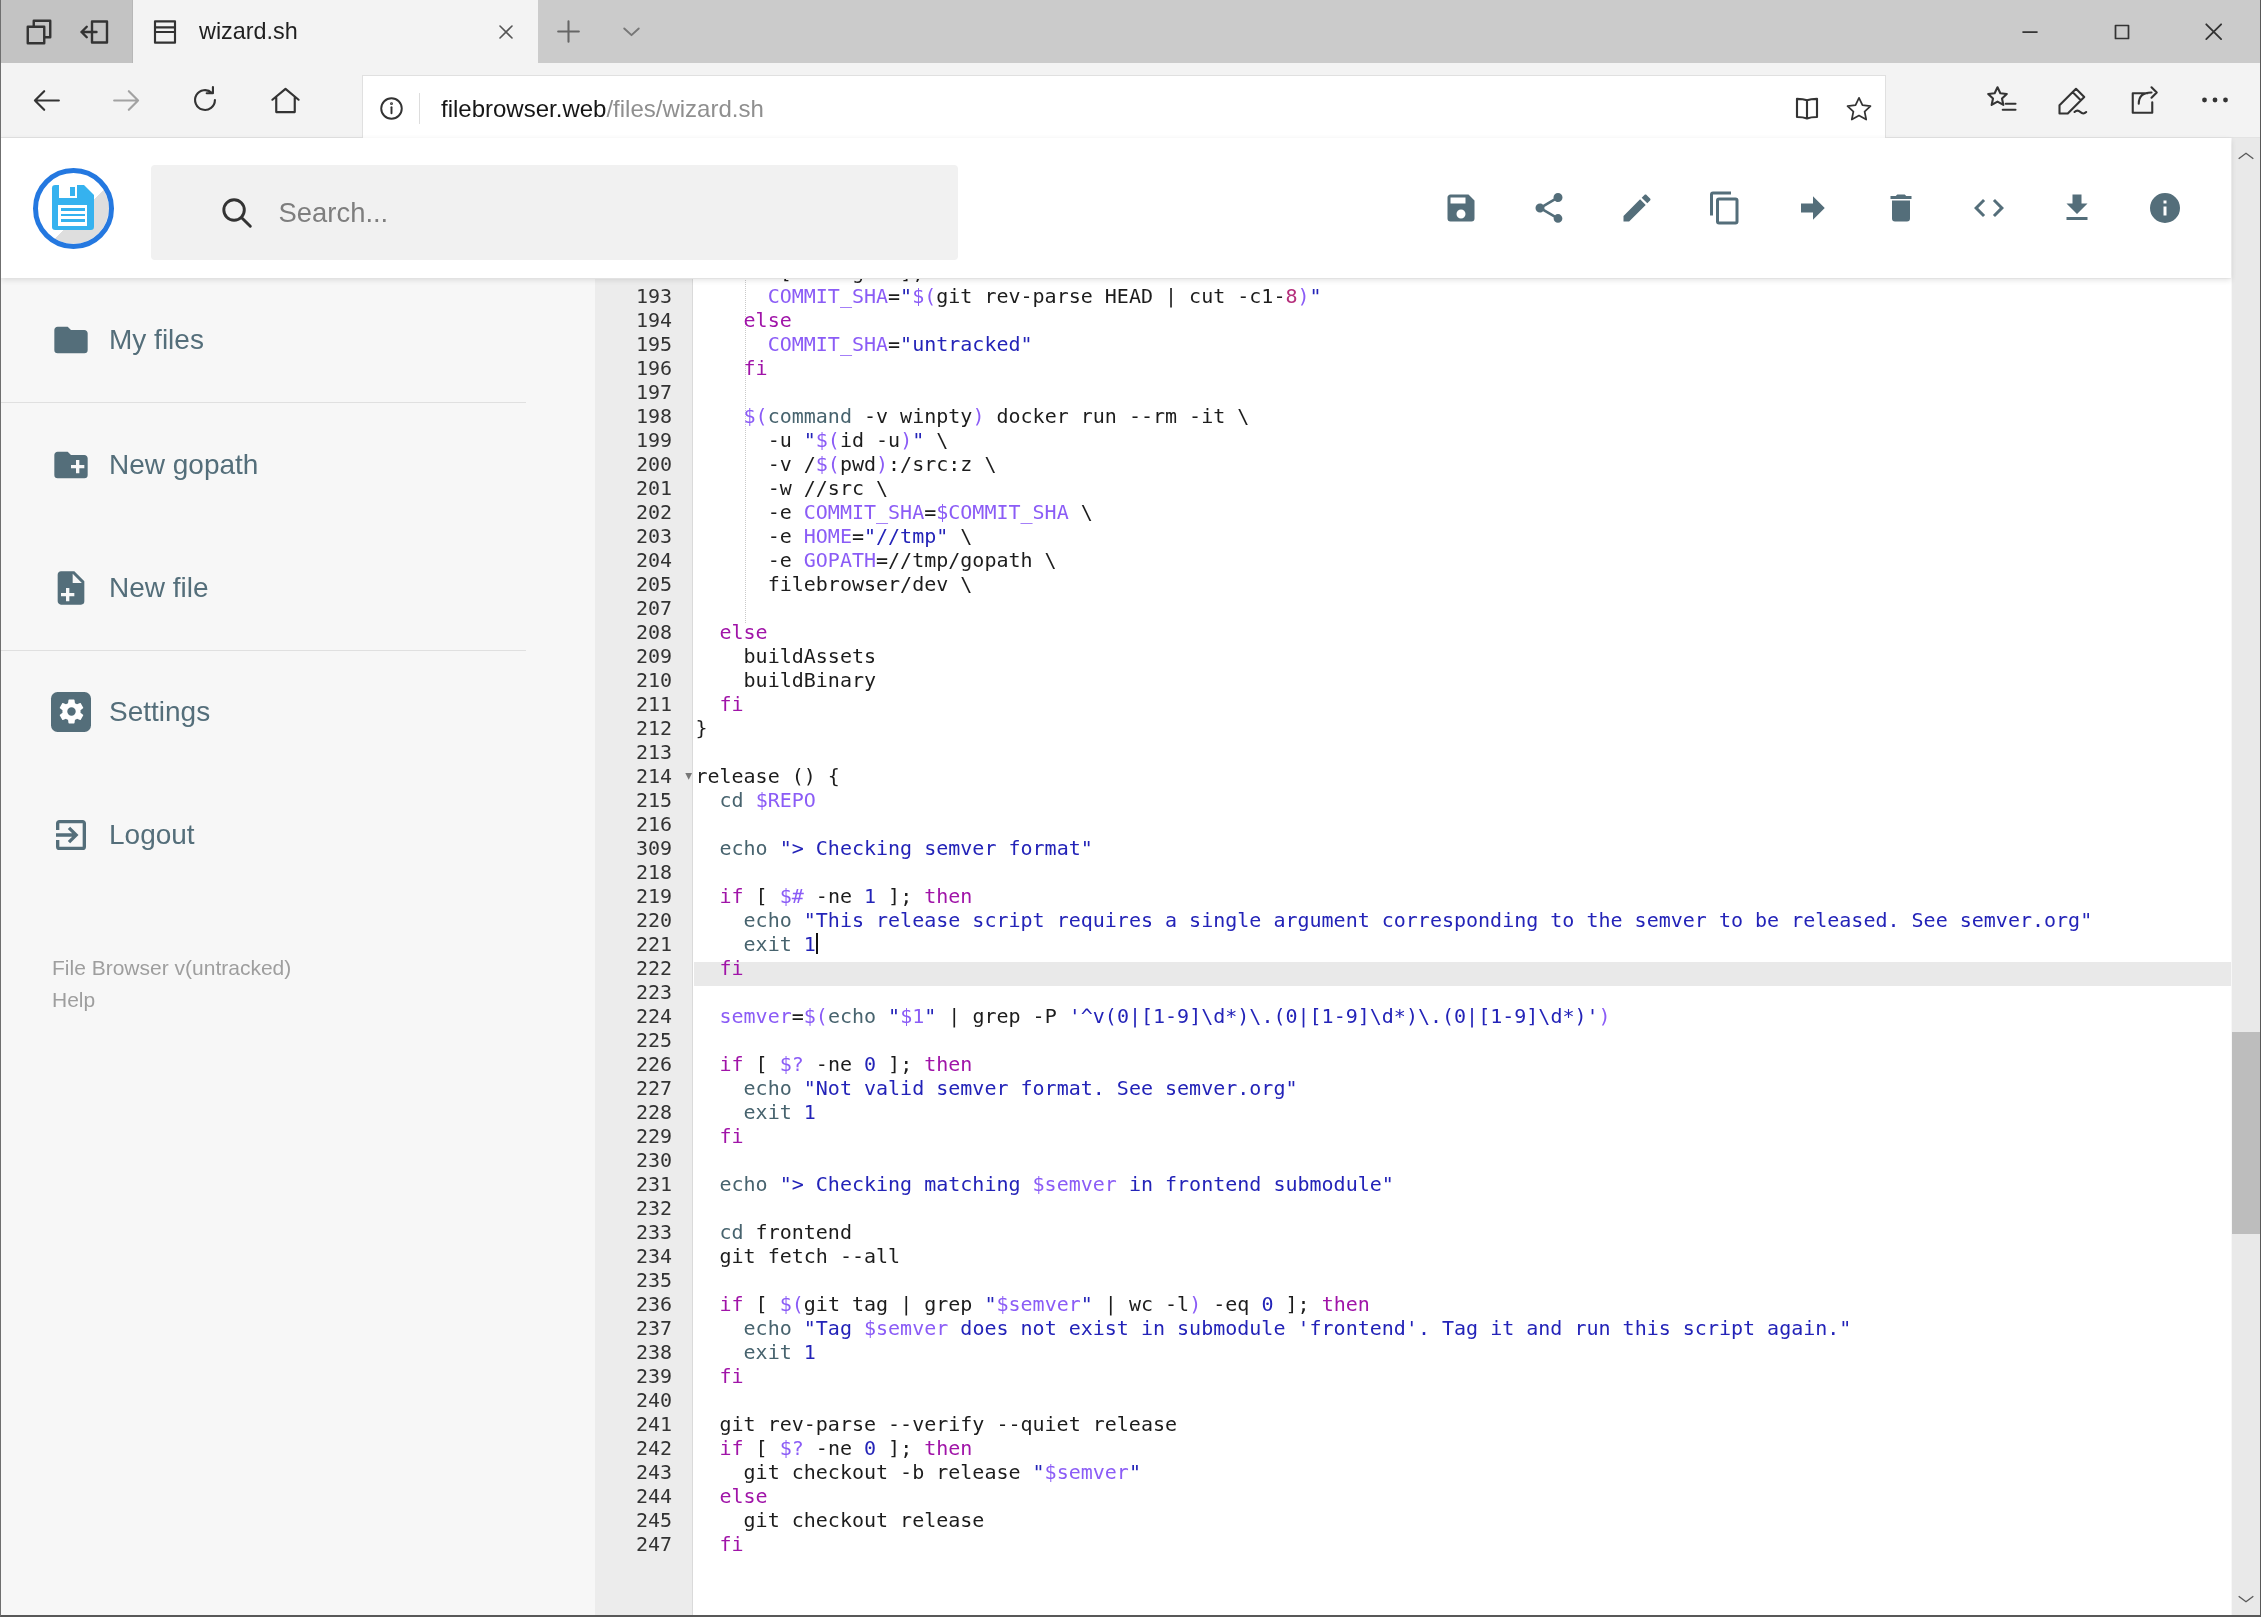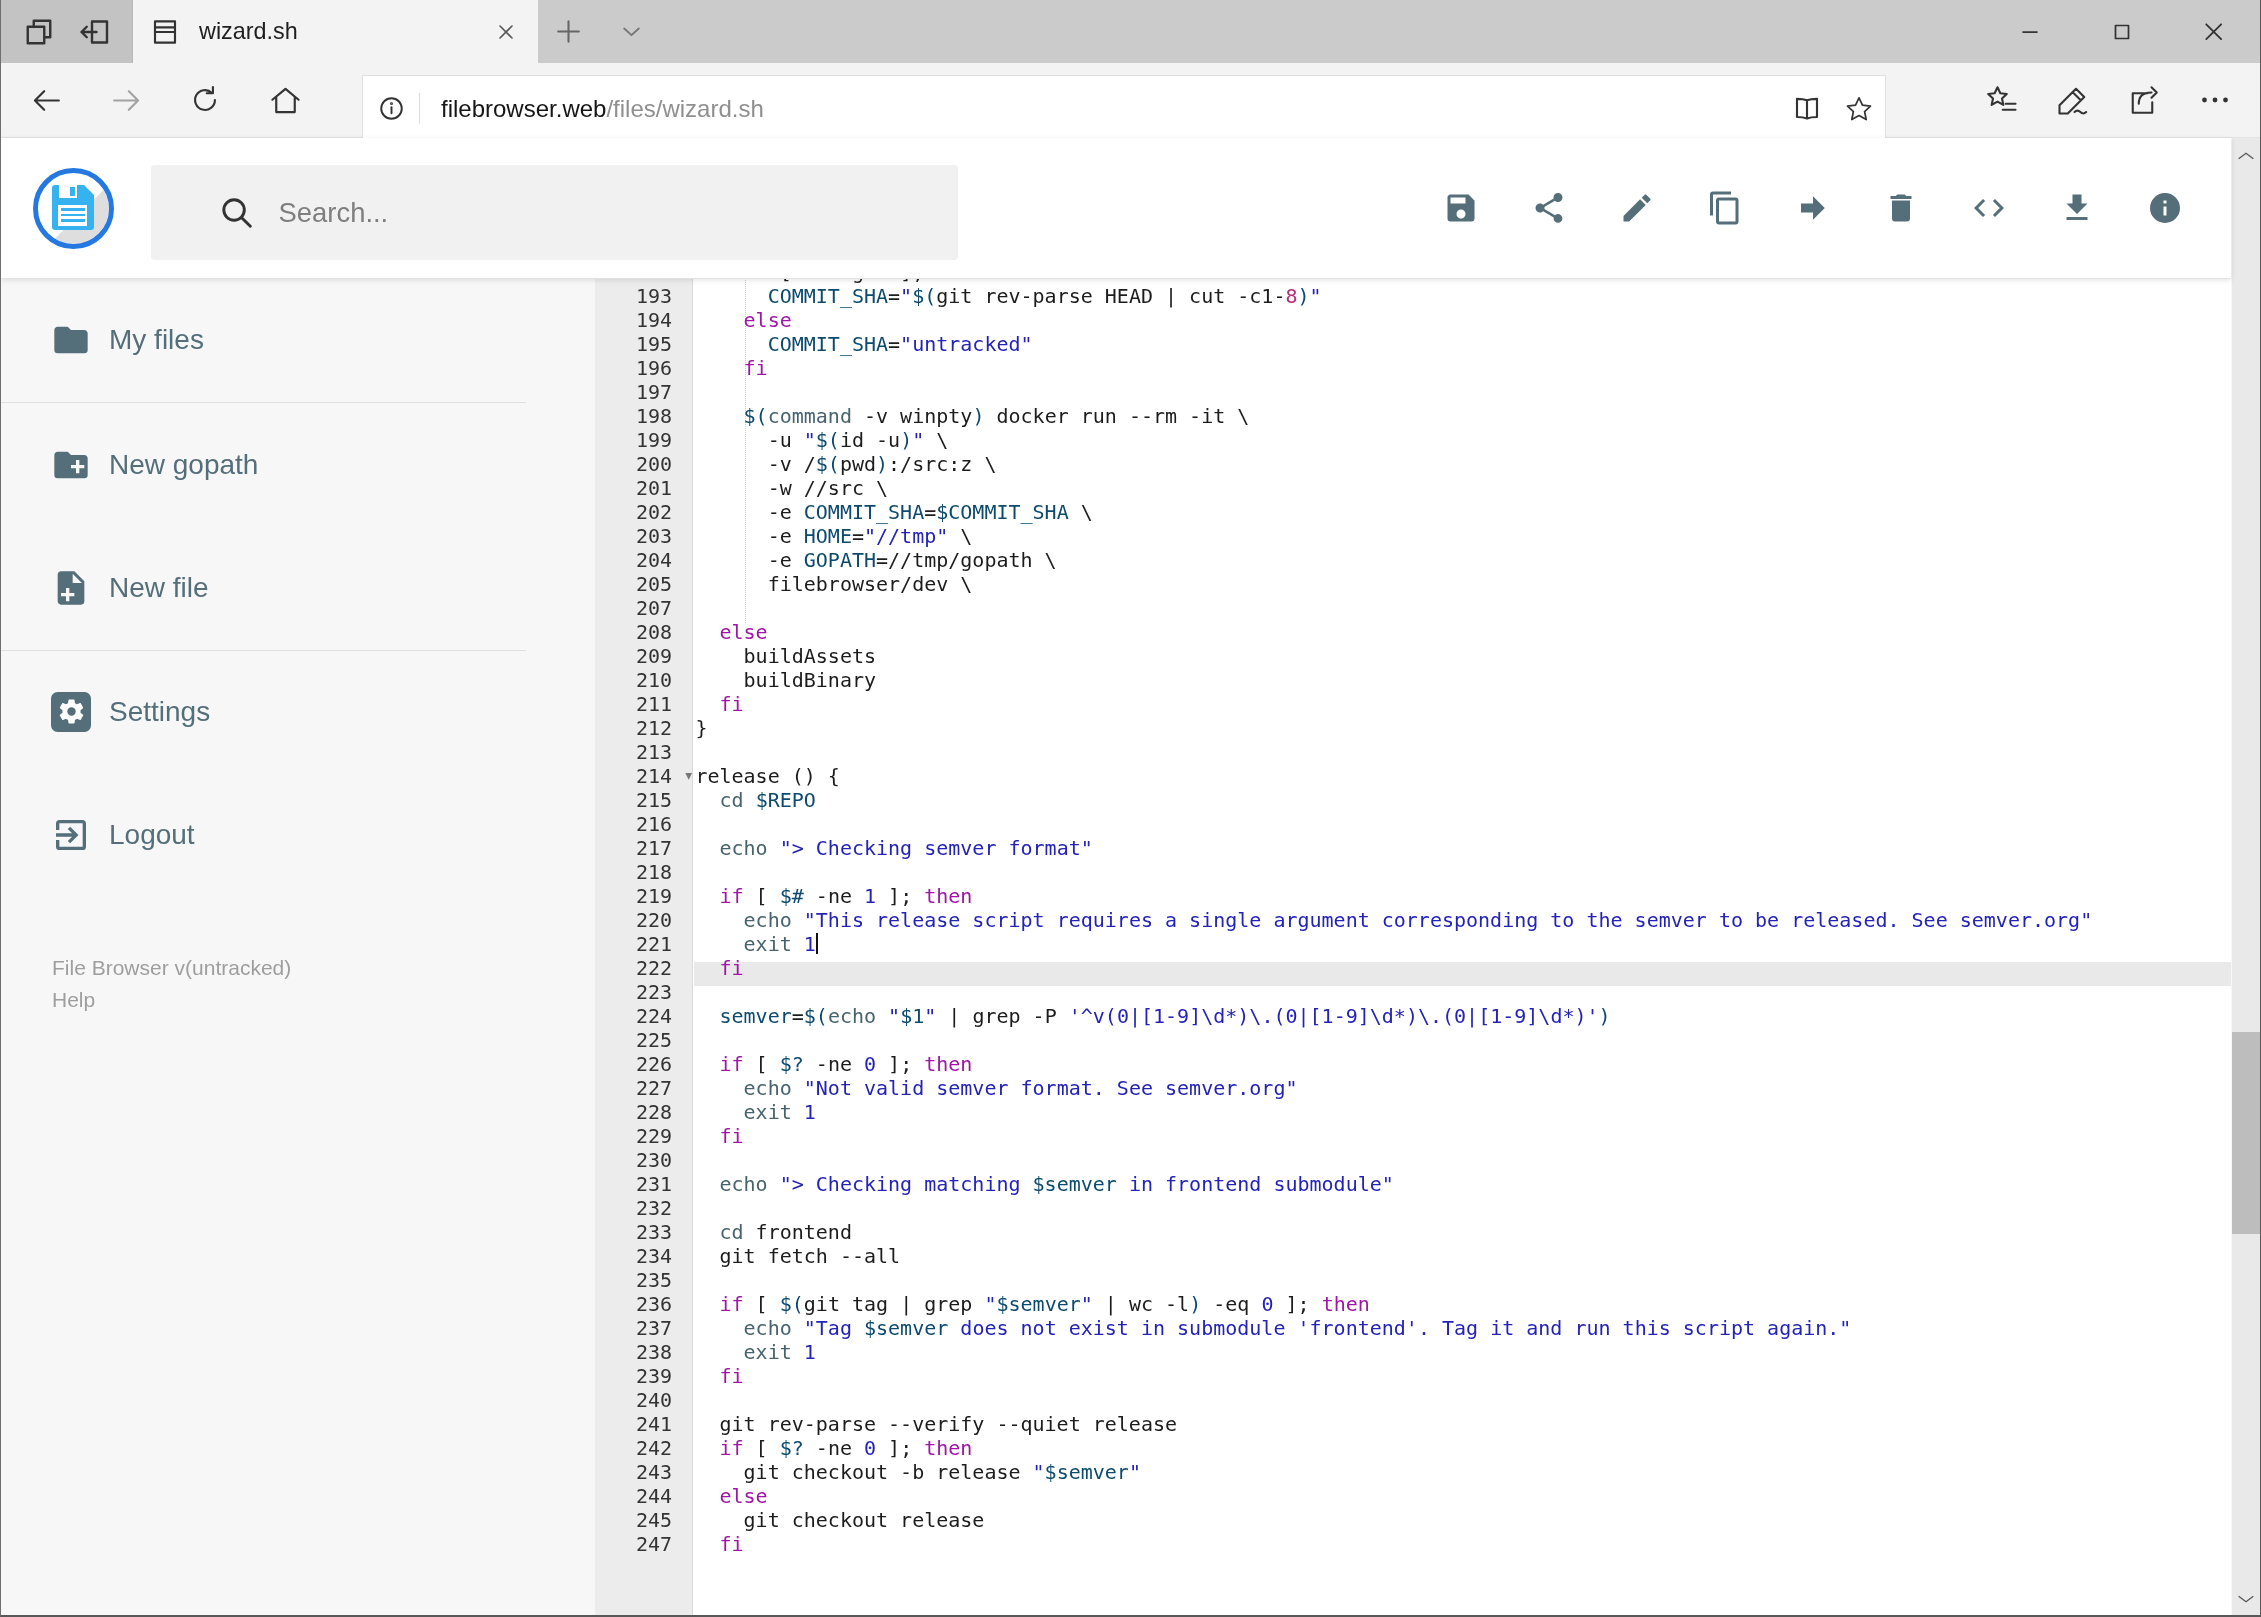--- a/index.html
+++ b/index.html
@@ -59,21 +59,21 @@
   .editor{position:absolute;left:594px;top:279px;width:1636px;bottom:0;background:#ffffff;overflow:hidden;}
   .gutter-bg{position:absolute;left:0;top:0;bottom:0;width:98px;background:#ececec;border-right:0.8px solid #dadada;}
   .lines{position:absolute;left:0;top:-19.4px;width:100%;font-family:"DejaVu Sans Mono", monospace;font-size:20px;line-height:24px;}
   .band{position:absolute;left:99px;right:0;height:24px;background:#e9e9e9;}
   .guide{position:absolute;width:0;border-left:0.8px dotted #c9c9c9;}
   .row{display:flex;height:24px;white-space:pre;}
   .lnum{flex:none;width:98px;padding-right:21px;text-align:right;color:#333;position:relative;}
   .fold{position:absolute;right:0.8px;top:0;font-size:13.7px;color:#777;font-family:"Liberation Sans",sans-serif;}
   .codeln{margin-left:2.4px;position:relative;}
   .tk-p{color:#1c1c1c;} .tk-k{color:#a014a8;} .tk-b{color:#47636e;}
-  .tk-v{color:#0c4a6e;} .tk-s{color:#2323b8;} .tk-n{color:#2323b8;} .tk-r{color:#b5307c;}
+  .tk-v{color:#8b5cf6;} .tk-s{color:#2323b8;} .tk-n{color:#2323b8;} .tk-r{color:#b5307c;}
   .caret{position:absolute;width:1.6px;height:21px;background:#111;}
   
   .vscroll{position:absolute;right:0;top:138px;width:28px;bottom:0;background:#e9e9e9;}
   .vthumb{position:absolute;left:0;width:100%;background:#bdbdbd;}
   .schev{position:absolute;left:3.2px;width:22px;height:22px;}
   svg.stroke{fill:none;stroke:#333;stroke-width:1.6;stroke-linecap:round;stroke-linejoin:round;}
 </style>
 </head>
 <body>
 
@@ -338,21 +338,21 @@
         <div class="row"><span class="lnum">207</span><span class="codeln"></span></div>
         <div class="row"><span class="lnum">208</span><span class="codeln"><span class="tk-p">  </span><span class="tk-k">else</span></span></div>
         <div class="row"><span class="lnum">209</span><span class="codeln"><span class="tk-p">    buildAssets</span></span></div>
         <div class="row"><span class="lnum">210</span><span class="codeln"><span class="tk-p">    buildBinary</span></span></div>
         <div class="row"><span class="lnum">211</span><span class="codeln"><span class="tk-p">  </span><span class="tk-k">fi</span></span></div>
         <div class="row"><span class="lnum">212</span><span class="codeln"><span class="tk-p">}</span></span></div>
         <div class="row"><span class="lnum">213</span><span class="codeln"></span></div>
         <div class="row"><span class="lnum">214<span class="fold">▾</span></span><span class="codeln"><span class="tk-p">release () {</span></span></div>
         <div class="row"><span class="lnum">215</span><span class="codeln"><span class="tk-p">  </span><span class="tk-b">cd</span><span class="tk-p"> </span><span class="tk-v">$REPO</span></span></div>
         <div class="row"><span class="lnum">216</span><span class="codeln"></span></div>
-        <div class="row"><span class="lnum">217</span><span class="codeln"><span class="tk-p">  </span><span class="tk-b">echo</span><span class="tk-p"> </span><span class="tk-s">"&gt; Checking semver format"</span></span></div>
+        <div class="row"><span class="lnum">309</span><span class="codeln"><span class="tk-p">  </span><span class="tk-b">echo</span><span class="tk-p"> </span><span class="tk-s">"&gt; Checking semver format"</span></span></div>
         <div class="row"><span class="lnum">218</span><span class="codeln"></span></div>
         <div class="row"><span class="lnum">219</span><span class="codeln"><span class="tk-p">  </span><span class="tk-k">if</span><span class="tk-p"> [ </span><span class="tk-v">$#</span><span class="tk-p"> -ne </span><span class="tk-n">1</span><span class="tk-p"> ]; </span><span class="tk-k">then</span></span></div>
         <div class="row"><span class="lnum">220</span><span class="codeln"><span class="tk-p">    </span><span class="tk-b">echo</span><span class="tk-p"> </span><span class="tk-s">"This release script requires a single argument corresponding to the semver to be released. See semver.org"</span></span></div>
         <div class="row"><span class="lnum">221</span><span class="codeln"><span class="tk-p">    </span><span class="tk-b">exit</span><span class="tk-p"> </span><span class="tk-n">1</span><span class="caret" style="left: 121px; top: 1.6px;"></span></span></div>
         <div class="row"><span class="lnum">222</span><span class="codeln"><span class="tk-p">  </span><span class="tk-k">fi</span></span></div>
         <div class="row"><span class="lnum">223</span><span class="codeln"></span></div>
         <div class="row"><span class="lnum">224</span><span class="codeln"><span class="tk-p">  </span><span class="tk-v">semver</span><span class="tk-p">=</span><span class="tk-v">$(</span><span class="tk-b">echo</span><span class="tk-p"> </span><span class="tk-s">"</span><span class="tk-v">$1</span><span class="tk-s">"</span><span class="tk-p"> | grep -P </span><span class="tk-s">'^v(0|[1-9]\d*)\.(0|[1-9]\d*)\.(0|[1-9]\d*)'</span><span class="tk-v">)</span></span></div>
         <div class="row"><span class="lnum">225</span><span class="codeln"></span></div>
         <div class="row"><span class="lnum">226</span><span class="codeln"><span class="tk-p">  </span><span class="tk-k">if</span><span class="tk-p"> [ </span><span class="tk-v">$?</span><span class="tk-p"> -ne </span><span class="tk-n">0</span><span class="tk-p"> ]; </span><span class="tk-k">then</span></span></div>
         <div class="row"><span class="lnum">227</span><span class="codeln"><span class="tk-p">    </span><span class="tk-b">echo</span><span class="tk-p"> </span><span class="tk-s">"Not valid semver format. See semver.org"</span></span></div>

